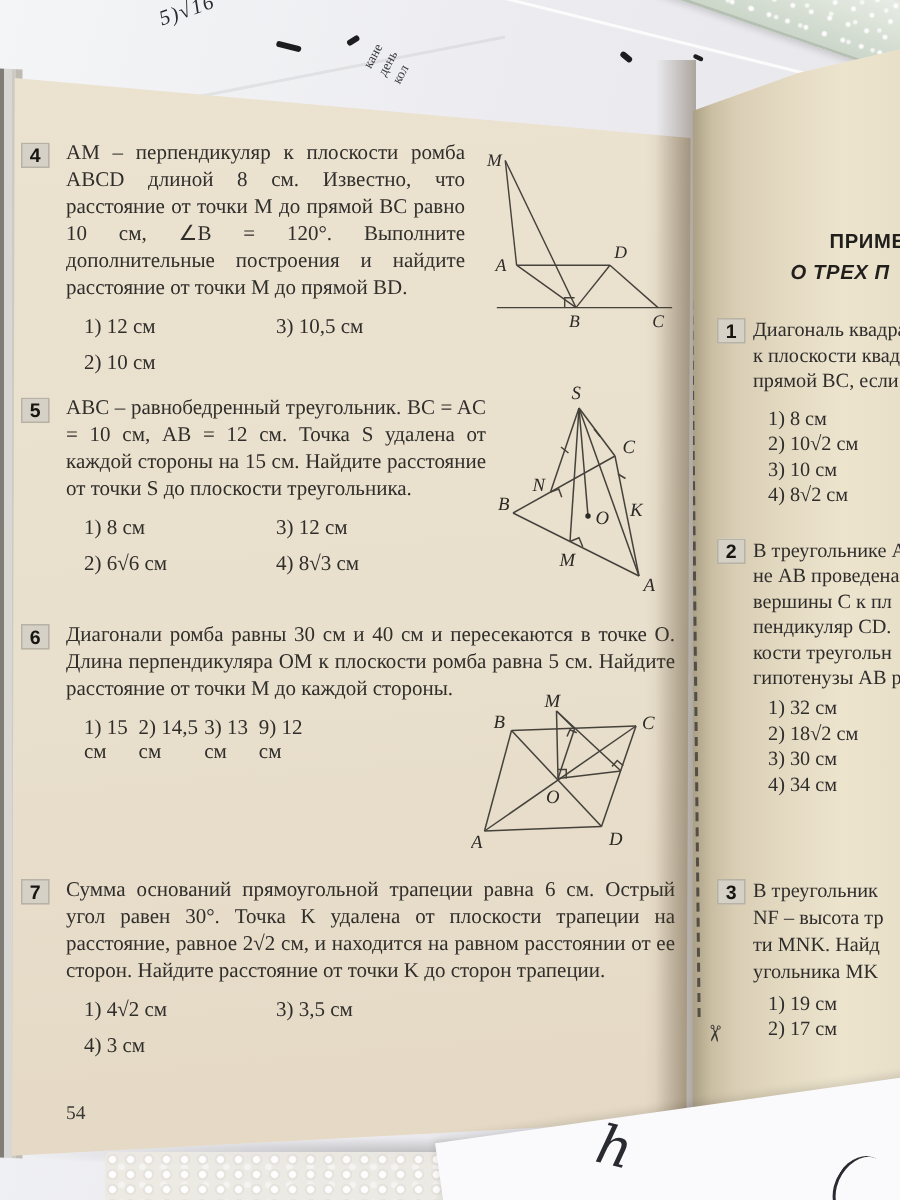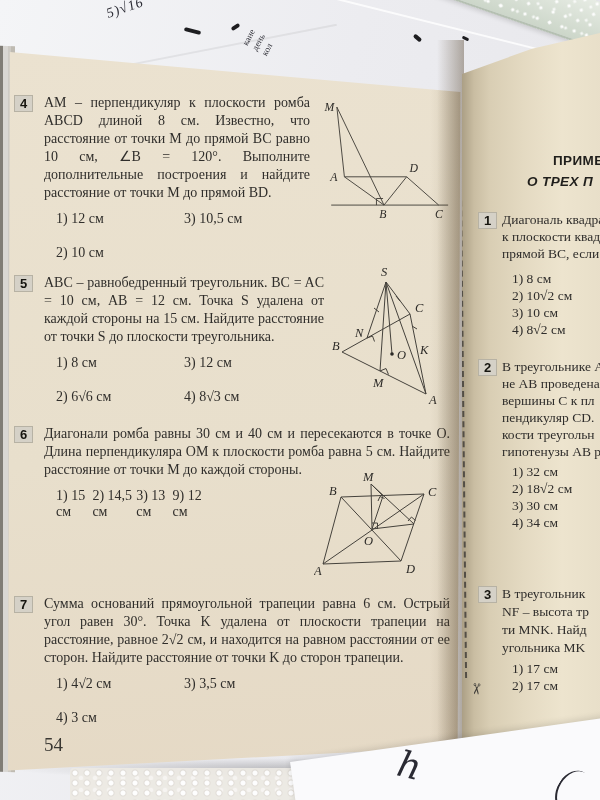--- a/index.html
+++ b/index.html
@@ -59,29 +59,29 @@
   
   .lp-content{position:absolute;left:36px;top:50px;right:14px;}
   .prob{position:relative;margin-bottom:13px;}
   .prob::after{content:"";display:block;clear:both;}
   .num-box{position:absolute;left:-30px;top:1px;min-width:17px;height:17px;padding:0 1px;
     background:#d5d1c7;box-shadow:inset 0 0 0 1px #b7b2a4;color:#16150f;
     font-family:"Liberation Sans",sans-serif;font-weight:bold;font-size:13px;
     text-align:center;line-height:17px;}
   .ptext{margin:0;font-size:14px;line-height:18px;text-align:justify;color:#302e2b;}
   .answers{margin:9px 0 0 12px;font-size:14px;color:#302e2b;}
-  .two-col{display:grid;grid-template-columns:128px 1fr;row-gap:18px;max-width:280px;}
+  .two-col{display:grid;grid-template-columns:128px 1fr;row-gap:8px;max-width:280px;}
   .ans-list{display:flex;flex-direction:row;gap:3px;max-width:150px;}
   .fig{float:right;margin:0 0 4px 8px;}
   .fig4{margin-top:-4px;}
   .fig5{margin-top:-10px;}
   .fig6{margin-top:-18px;margin-right:6px;}
   .fig line,.fig path,.fig polyline{stroke:#45423c;stroke-width:1;fill:none;}
   .fig text{font:italic 12.5px "Liberation Serif",serif;fill:#2c2a27;}
-  .page-num{position:absolute;left:36px;top:690px;font-size:19px;color:#3a3833;}
+  .page-num{position:absolute;left:36px;top:690px;font-size:13px;color:#3a3833;}
   
   .rp-header{position:absolute;font-family:"Liberation Sans",sans-serif;
     font-weight:bold;font-size:13.5px;color:#201f1c;white-space:nowrap;letter-spacing:.4px;}
   .rp-h1{left:91px;top:125px;}
   .rp-h2{left:65px;top:146px;font-style:italic;}
   .rp-prob{position:absolute;left:16px;font-size:13.5px;color:#2f2d2b;}
   .rp-prob .num-box{left:0;top:1px;position:absolute;}
   .rp-lines{margin-left:24px;white-space:nowrap;}
   .rp-lines div{line-height:17px;white-space:nowrap;}
   .rp-p3 .rp-lines div{line-height:18px;}
@@ -271,21 +271,21 @@
 
     <div class="rp-prob rp-p3">
       <div class="num-box">3</div>
       <div class="rp-lines">
         <div>В треугольник</div>
         <div>NF – высота тр</div>
         <div>ти MNK. Найд</div>
         <div>угольника MK</div>
       </div>
       <div class="rp-ans">
-        <div>1) 17 см</div>
+        <div>1) 19 см</div>
         <div>2) 17 см</div>
       </div>
     </div>
   </div>
 
   <div class="lace"></div>
   <div class="note-paper"></div>
   <span class="hw hw-h">h</span>
   <div class="hw-loop"></div>
 

